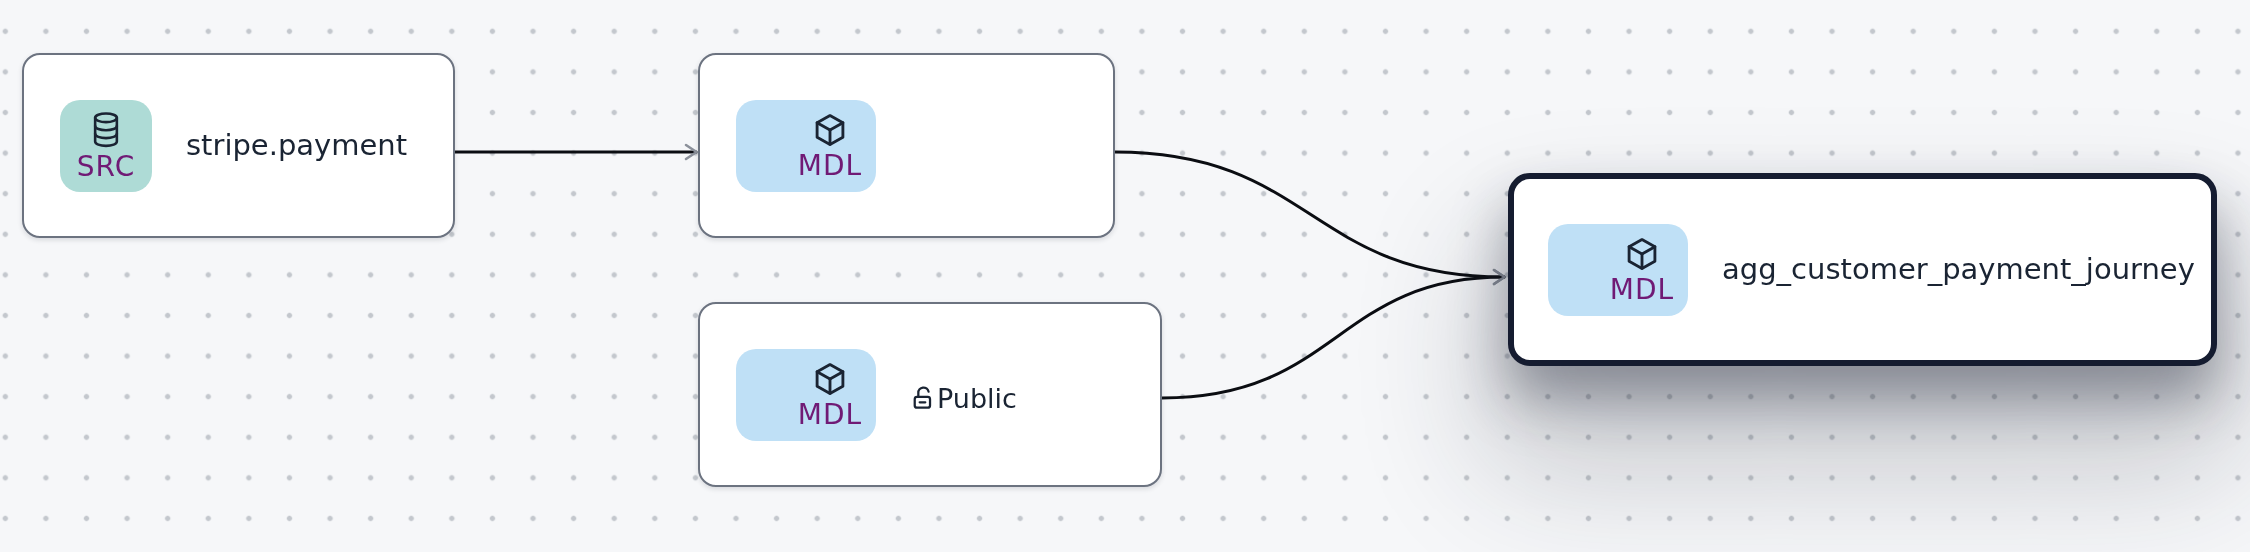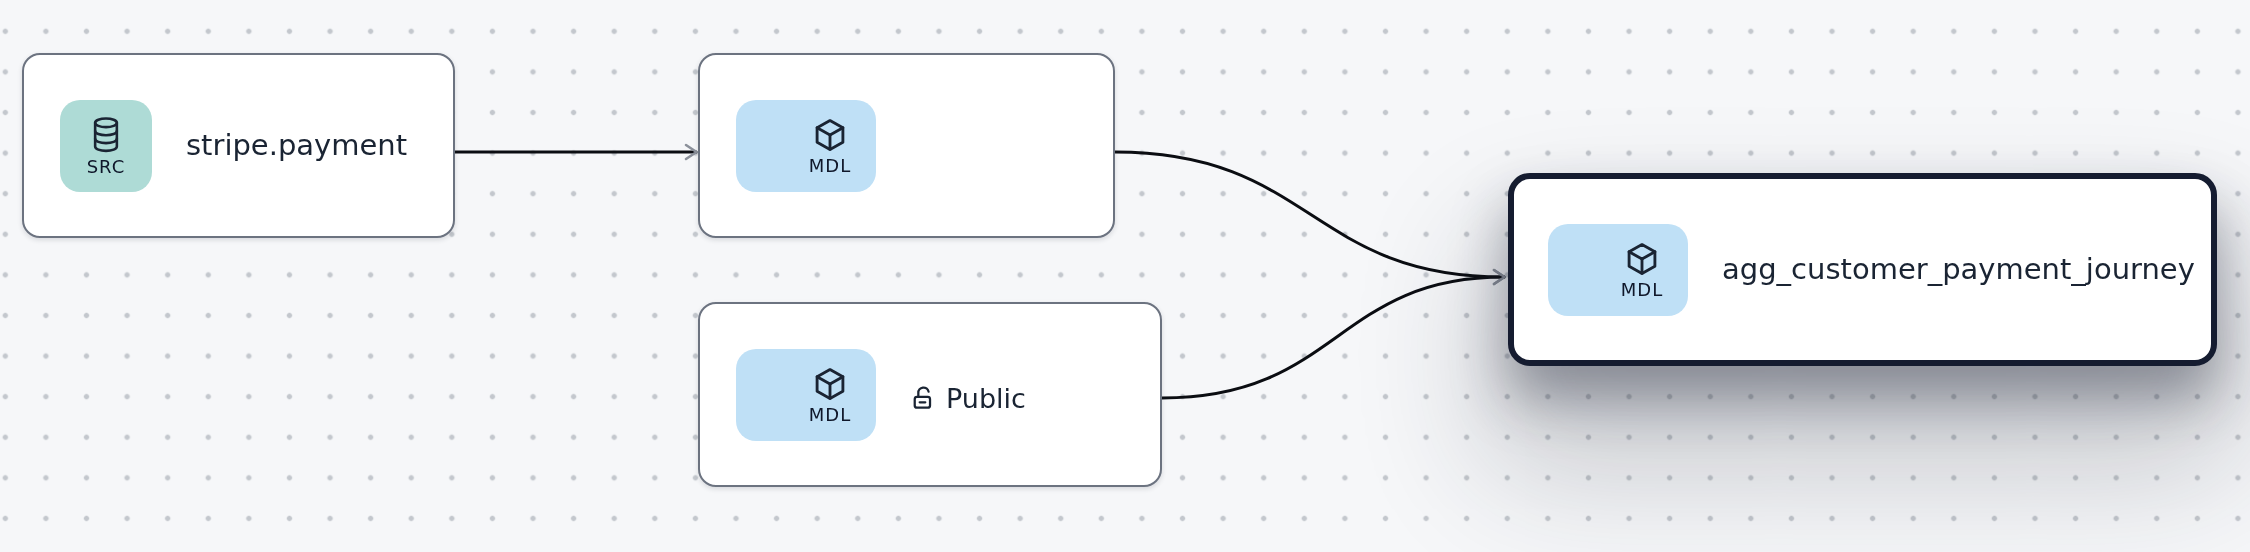--- a/index.html
+++ b/index.html
@@ -38,30 +38,30 @@
   .badge{
     width:92px;height:92px;border-radius:20px;
     flex:none;
     display:flex;flex-direction:column;align-items:center;justify-content:center;
     color:#1a2433;
   }
   .badge-src{background:#aedbd6;}
   .badge-mdl{background:#bfe0f6;padding-left:48px;}
   .badge svg{display:block;stroke:#1a2433;fill:none;stroke-width:1.9;stroke-linecap:round;stroke-linejoin:round;}
   .badge-label{
-    font-size:18px;font-weight:500;letter-spacing:1px;line-height:1;
-    margin-top:4px;color:#0f172a;
+    font-size:28px;font-weight:500;letter-spacing:1px;line-height:1;
+    margin-top:4px;color:#701a75;
   }
   .node-body{margin-left:34px;display:flex;flex-direction:column;justify-content:center;min-width:0;}
   .title{
     font-size:29px;font-weight:500;color:#1a2433;line-height:1.25;
     white-space:nowrap;
   }
   .meta{
-    display:flex;align-items:center;gap:9px;margin-top:7px;
+    display:flex;align-items:center;margin-top:7px;
     font-size:27px;color:#1a2433;line-height:1;
   }
   .meta svg{display:block;stroke:#1a2433;fill:none;stroke-width:2;stroke-linecap:round;stroke-linejoin:round;}
 </style>
 </head>
 <body>
 
 <div class="canvas">
 
   <svg class="edge-layer" width="2250" height="552" viewBox="0 0 2250 552">

